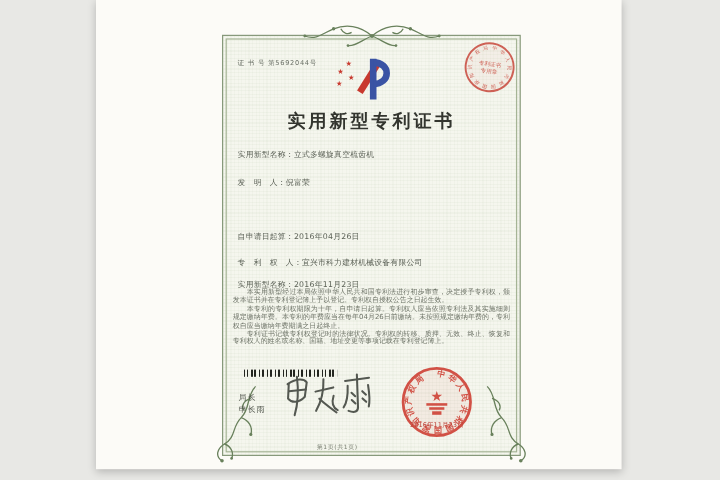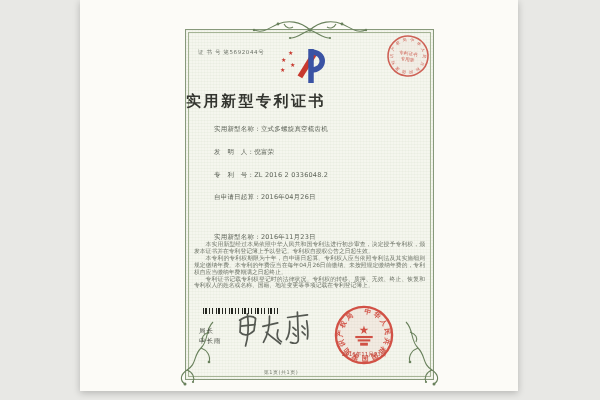--- a/index.html
+++ b/index.html
@@ -26,26 +26,26 @@
   }
   .ornament-top{ position:absolute; left:50%; top:-13px; transform:translateX(-50%); }
   .ornament-bl{ position:absolute; left:-13px; top:290px; }
   .ornament-br{ position:absolute; right:-13px; top:290px; transform:scaleX(-1); }
   .cert-no{
     position:absolute; left:12px; top:19px; font-size:5.5px; color:#6a7066; letter-spacing:.6px; white-space:nowrap;
   }
   .logo{ position:absolute; left:94px; top:16px; }
   .corner-stamp{ position:absolute; left:199px; top:3px; transform:rotate(8deg); opacity:.85;}
   .title{
-    position:absolute; left:0; top:62px; width:100%; text-align:left;
+    position:absolute; left:0; top:62px; width:100%; text-align:center;
     font-family:"DejaVu Serif","Liberation Serif",serif;
     font-size:15px; font-weight:bold; color:#33352f; letter-spacing:2.5px; white-space:nowrap;
   }
   .fline{
-    position:absolute; left:28px; white-space:nowrap;
+    position:absolute; left:12px; white-space:nowrap;
     font-size:6.5px; color:#5d6358; letter-spacing:.2px;
   }
   .paras{
     position:absolute; left:8px; top:211px; width:231px;
     font-size:5.8px; line-height:6.9px; color:#6d7367; text-align:justify;
   }
   .paras p{ margin:0; text-indent:2em; }
   .barcode{
     position:absolute; left:17px; top:278px; width:78px; height:6px;
     background:repeating-linear-gradient(90deg,#23251f 0 1px,transparent 1px 2.5px,#23251f 2.5px 4px,transparent 4px 6.5px);
@@ -144,22 +144,22 @@
           <textPath href="#cstampring">中华人民共和国国家知识产权局</textPath>
         </text>
         <text x="23" y="22" text-anchor="middle" font-size="4.6" fill="#c8483c">专利证书</text>
         <text x="23" y="28" text-anchor="middle" font-size="4.6" fill="#c8483c">专用章</text>
       </svg>
 
       <div class="title">实用新型专利证书</div>
 
       <div class="fline" style="top:95px"><span>实用新型名称：</span><span>立式多螺旋真空梳齿机</span></div>
       <div class="fline" style="top:118px"><span>发　明　人：</span><span>倪富荣</span></div>
-      <div class="fline" style="top:141px"><span>专　利　号：</span><span>ZL 2016 2 0336048.2</span></div>
       <div class="fline" style="top:163px"><span>自申请日起算：</span><span>2016年04月26日</span></div>
+      <div class="fline" style="top:185px"><span>专　利　权　人：</span><span>宜兴市科力建材机械设备有限公司</span></div>
       <div class="fline" style="top:203px"><span>实用新型名称：</span><span>2016年11月23日</span></div>
 
       <div class="paras">
         <p>本实用新型经过本局依照中华人民共和国专利法进行初步审查，决定授予专利权，颁发本证书并在专利登记簿上予以登记。专利权自授权公告之日起生效。</p>
         <p>本专利的专利权期限为十年，自申请日起算。专利权人应当依照专利法及其实施细则规定缴纳年费。本专利的年费应当在每年04月26日前缴纳。未按照规定缴纳年费的，专利权自应当缴纳年费期满之日起终止。</p>
         <p>专利证书记载专利权登记时的法律状况。专利权的转移、质押、无效、终止、恢复和专利权人的姓名或名称、国籍、地址变更等事项记载在专利登记簿上。</p>
       </div>
 
       <div class="barcode"></div>
 

